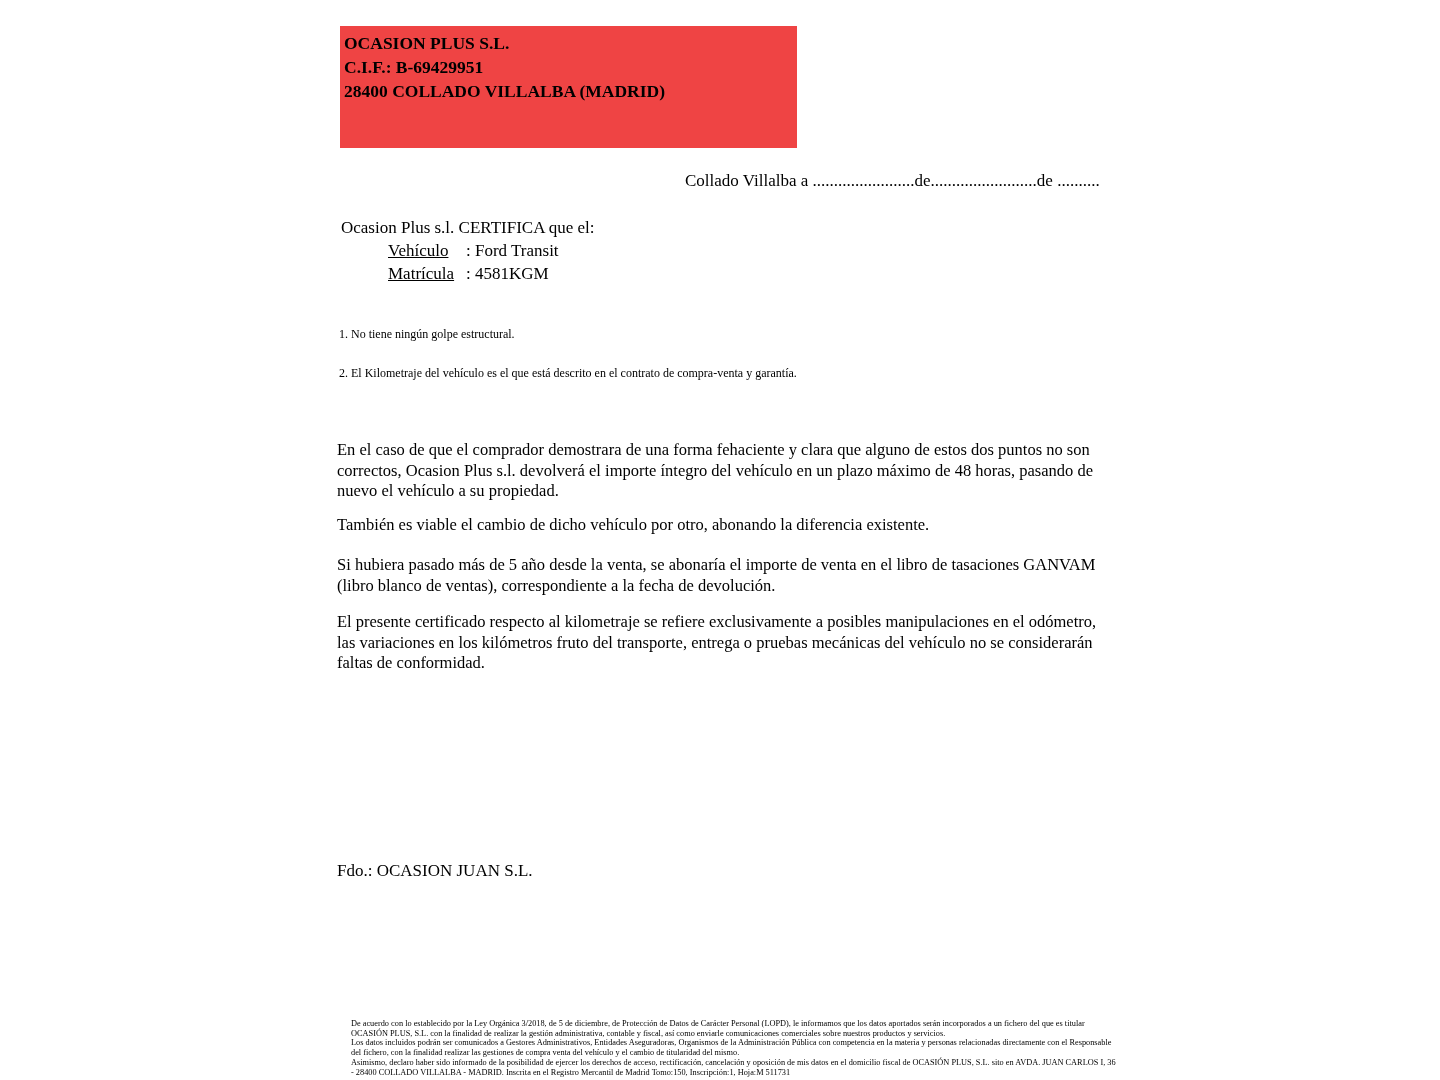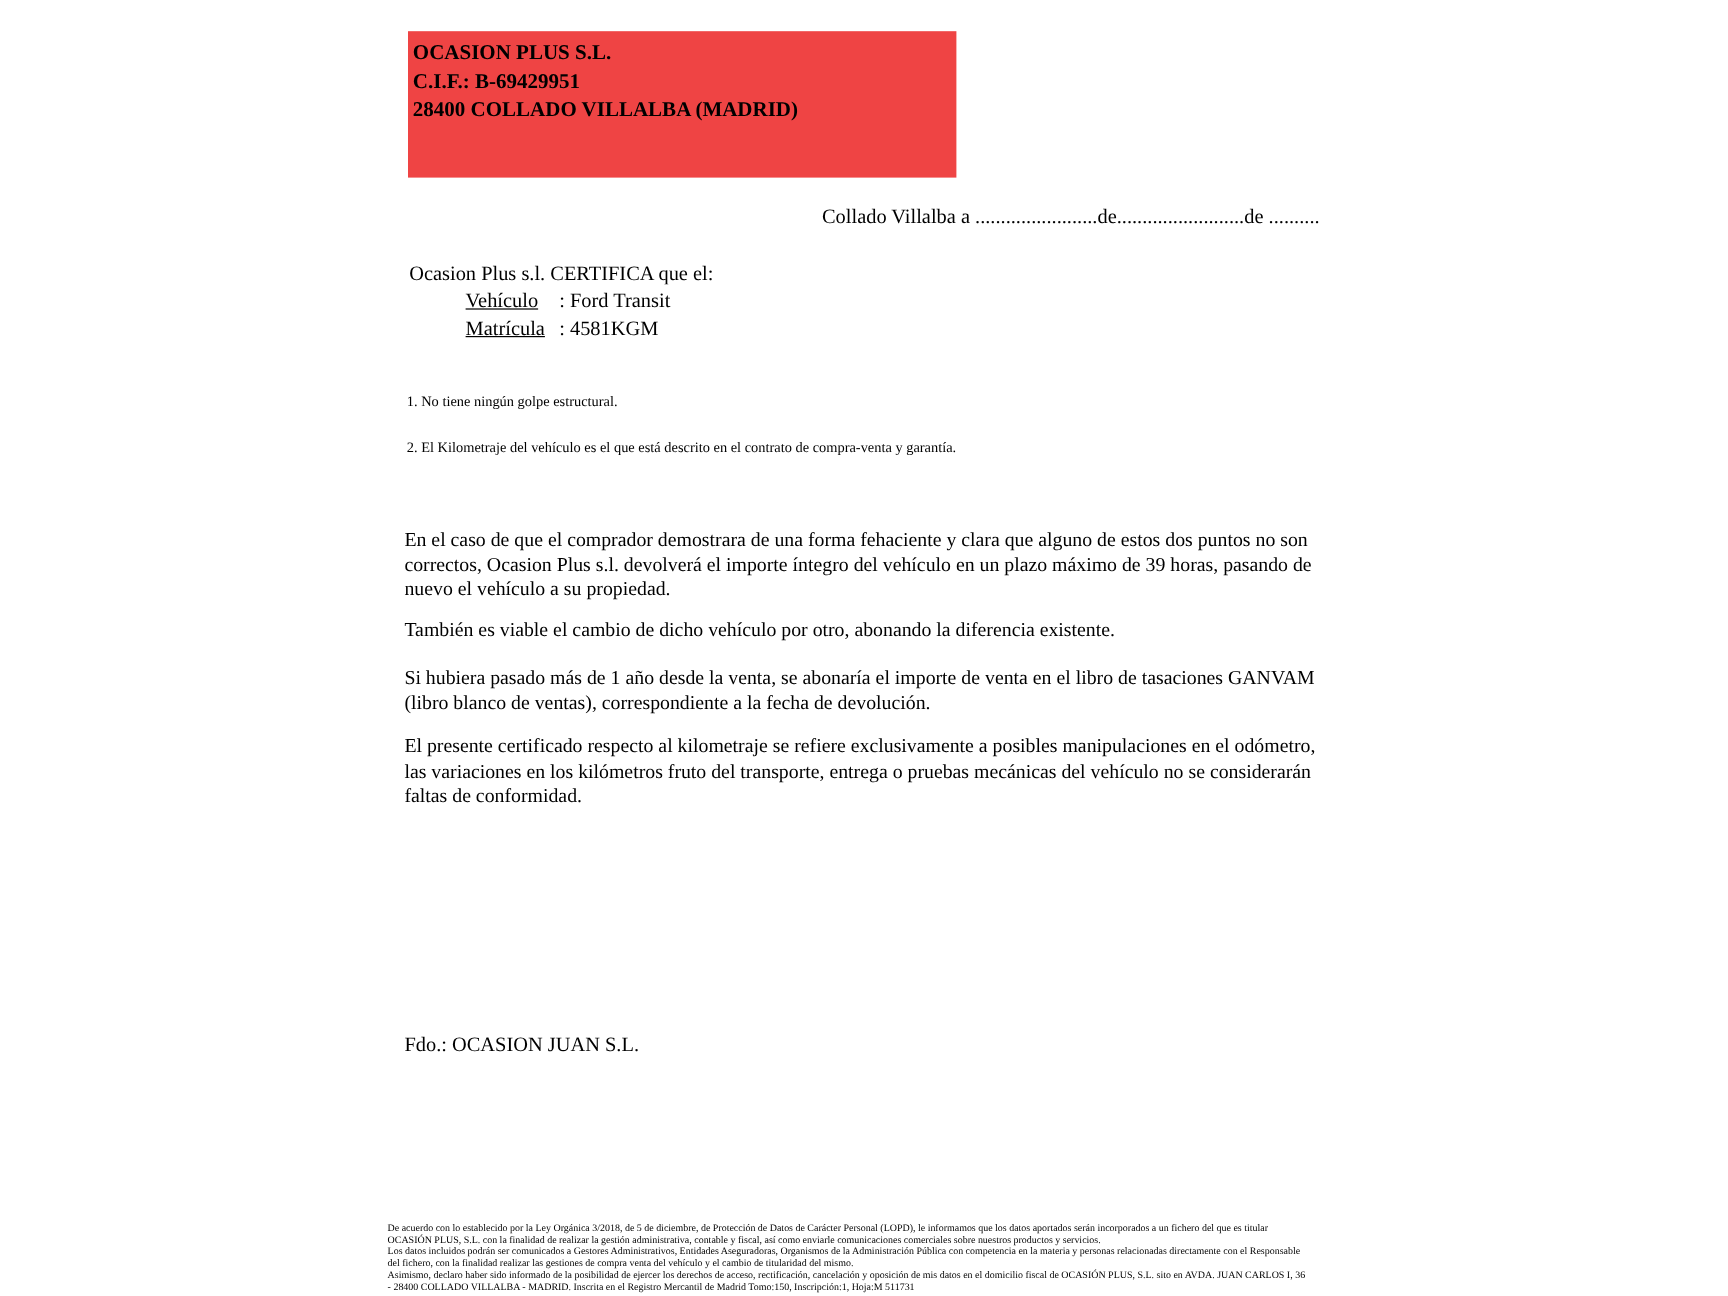--- a/index.html
+++ b/index.html
@@ -72,21 +72,21 @@
   .para-3 { top: 555px; }
   .para-4 { top: 612px; }
   .signature {
     position: absolute;
     left: 337px;
     top: 861px;
     font-size: 17px;
   }
   .legal {
     position: absolute;
-    left: 323px;
+    left: 351px;
     top: 1019px;
     width: 765px;
     font-size: 8.3px;
     line-height: 9.7px;
   }
   .legal p { margin: 0; }
 </style>
 </head>
 <body>
 
@@ -108,23 +108,23 @@
     </div>
     <div class="field-row">
       <span class="field-label">Matrícula</span>
       <span>: 4581KGM</span>
     </div>
   </div>
 
   <div class="point point-1">1. No tiene ningún golpe estructural.</div>
   <div class="point point-2">2. El Kilometraje del vehículo es el que está descrito en el contrato de compra-venta y garantía.</div>
 
-  <div class="para para-1">En el caso de que el comprador demostrara de una forma fehaciente y clara que alguno de estos dos puntos no son correctos, Ocasion Plus s.l. devolverá el importe íntegro del vehículo en un plazo máximo de 39 horas, pasando de nuevo el vehículo a su propiedad.</div>
+  <div class="para para-1">En el caso de que el comprador demostrara de una forma fehaciente y clara que alguno de estos dos puntos no son correctos, Ocasion Plus s.l. devolverá el importe íntegro del vehículo en un plazo máximo de 48 horas, pasando de nuevo el vehículo a su propiedad.</div>
   <div class="para para-2">También es viable el cambio de dicho vehículo por otro, abonando la diferencia existente.</div>
-  <div class="para para-3">Si hubiera pasado más de 1 año desde la venta, se abonaría el importe de venta en el libro de tasaciones GANVAM (libro blanco de ventas), correspondiente a la fecha de devolución.</div>
+  <div class="para para-3">Si hubiera pasado más de 5 año desde la venta, se abonaría el importe de venta en el libro de tasaciones GANVAM (libro blanco de ventas), correspondiente a la fecha de devolución.</div>
   <div class="para para-4">El presente certificado respecto al kilometraje se refiere exclusivamente a posibles manipulaciones en el odómetro, las variaciones en los kilómetros fruto del transporte, entrega o pruebas mecánicas del vehículo no se considerarán faltas de conformidad.</div>
 
   <div class="signature">Fdo.: OCASION JUAN S.L.</div>
 
   <div class="legal">
     <p>De acuerdo con lo establecido por la Ley Orgánica 3/2018, de 5 de diciembre, de Protección de Datos de Carácter Personal (LOPD), le informamos que los datos aportados serán incorporados a un fichero del que es titular OCASIÓN PLUS, S.L. con la finalidad de realizar la gestión administrativa, contable y fiscal, así como enviarle comunicaciones comerciales sobre nuestros productos y servicios.</p>
     <p>Los datos incluidos podrán ser comunicados a Gestores Administrativos, Entidades Aseguradoras, Organismos de la Administración Pública con competencia en la materia y personas relacionadas directamente con el Responsable del fichero, con la finalidad realizar las gestiones de compra venta del vehículo y el cambio de titularidad del mismo.</p>
     <p>Asimismo, declaro haber sido informado de la posibilidad de ejercer los derechos de acceso, rectificación, cancelación y oposición de mis datos en el domicilio fiscal de OCASIÓN PLUS, S.L. sito en AVDA. JUAN CARLOS I, 36 - 28400 COLLADO VILLALBA - MADRID. Inscrita en el Registro Mercantil de Madrid Tomo:150, Inscripción:1, Hoja:M 511731</p>
   </div>
 

